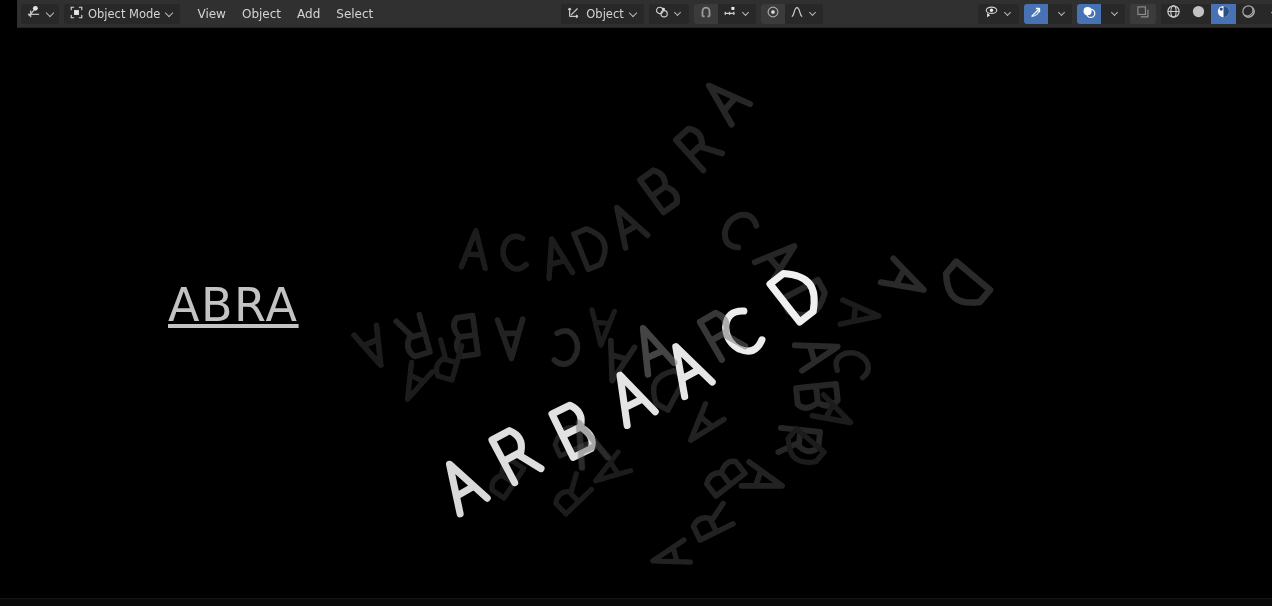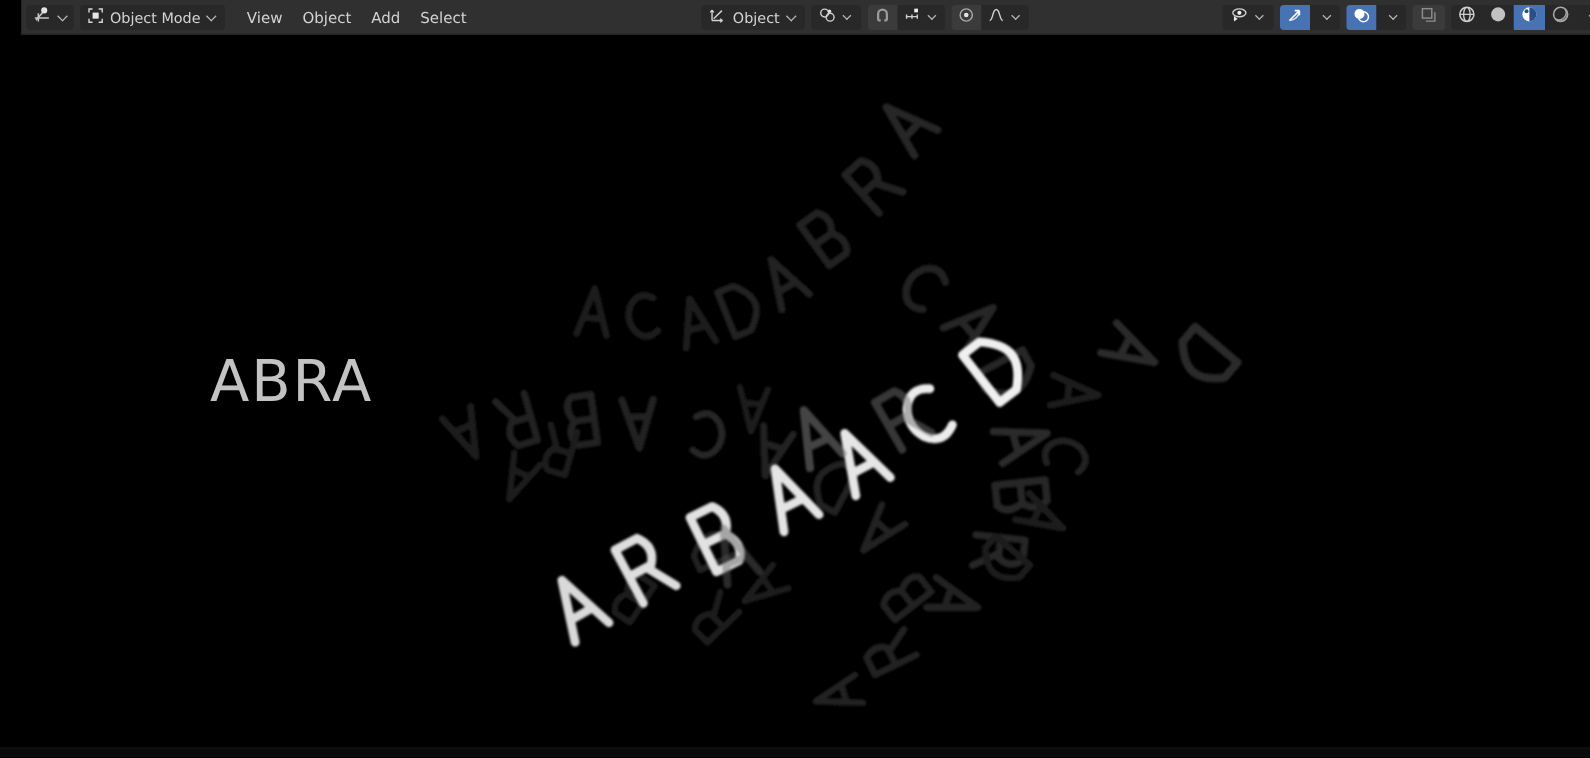--- a/index.html
+++ b/index.html
@@ -96,20 +96,21 @@
   .vp-label {
     position:absolute;
     left:168px; top:254px;
     color:#c3c3c3;
     font-size:46px;
     font-family:"DejaVu Sans", sans-serif;
     font-weight:400;
     letter-spacing:1.5px;
     line-height:1;
     user-select:none;
+    text-decoration:underline;
   }
 
   
   .statusbar {
     position:absolute; left:0; bottom:0;
     width:1272px; height:8px;
     background:#0a0a0a;
     border-top:1px solid #151515;
   }
 </style>

